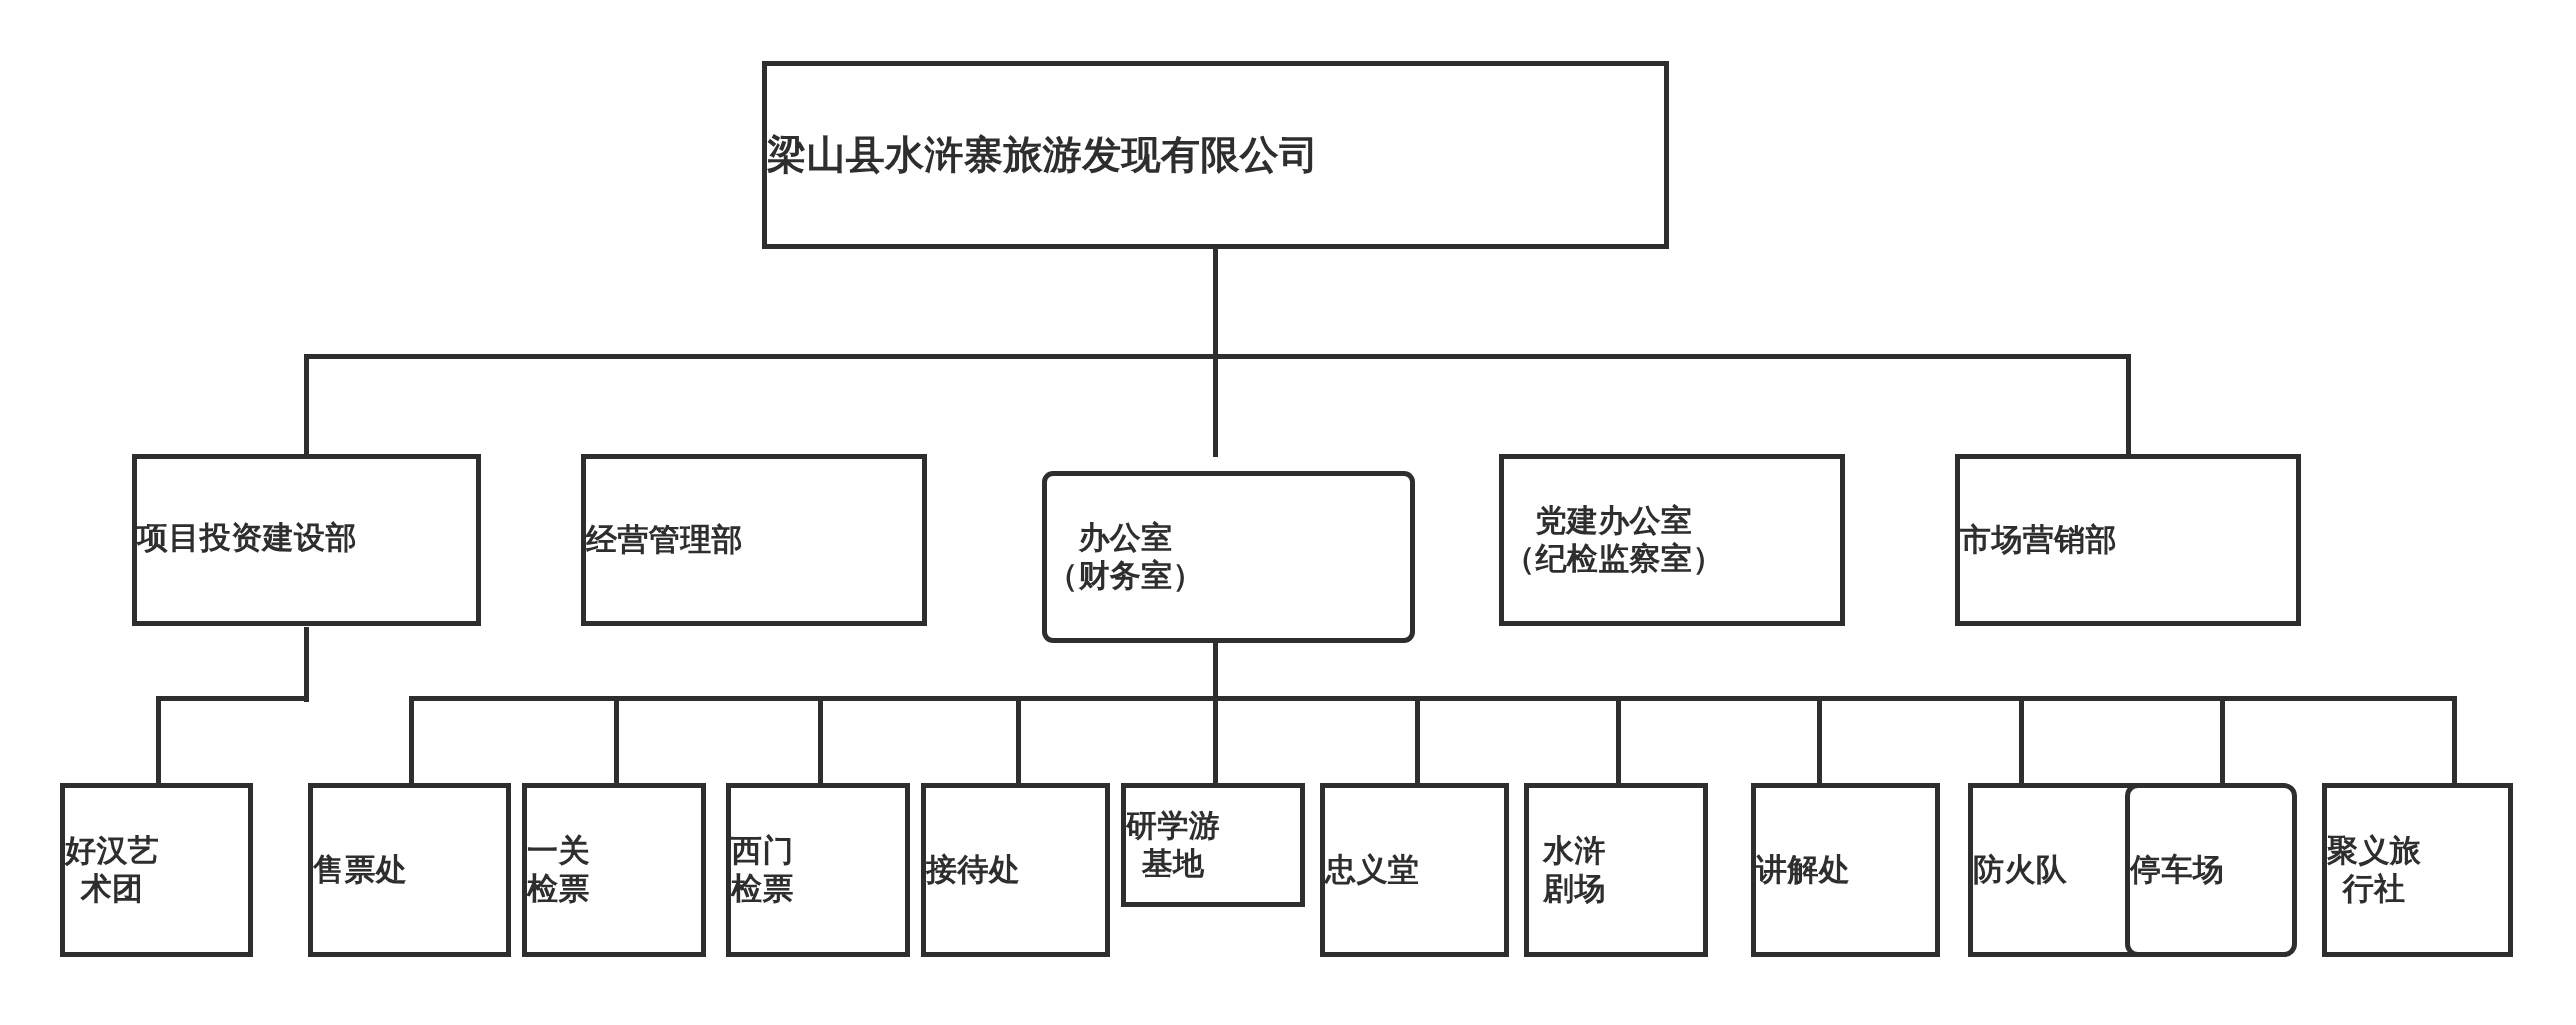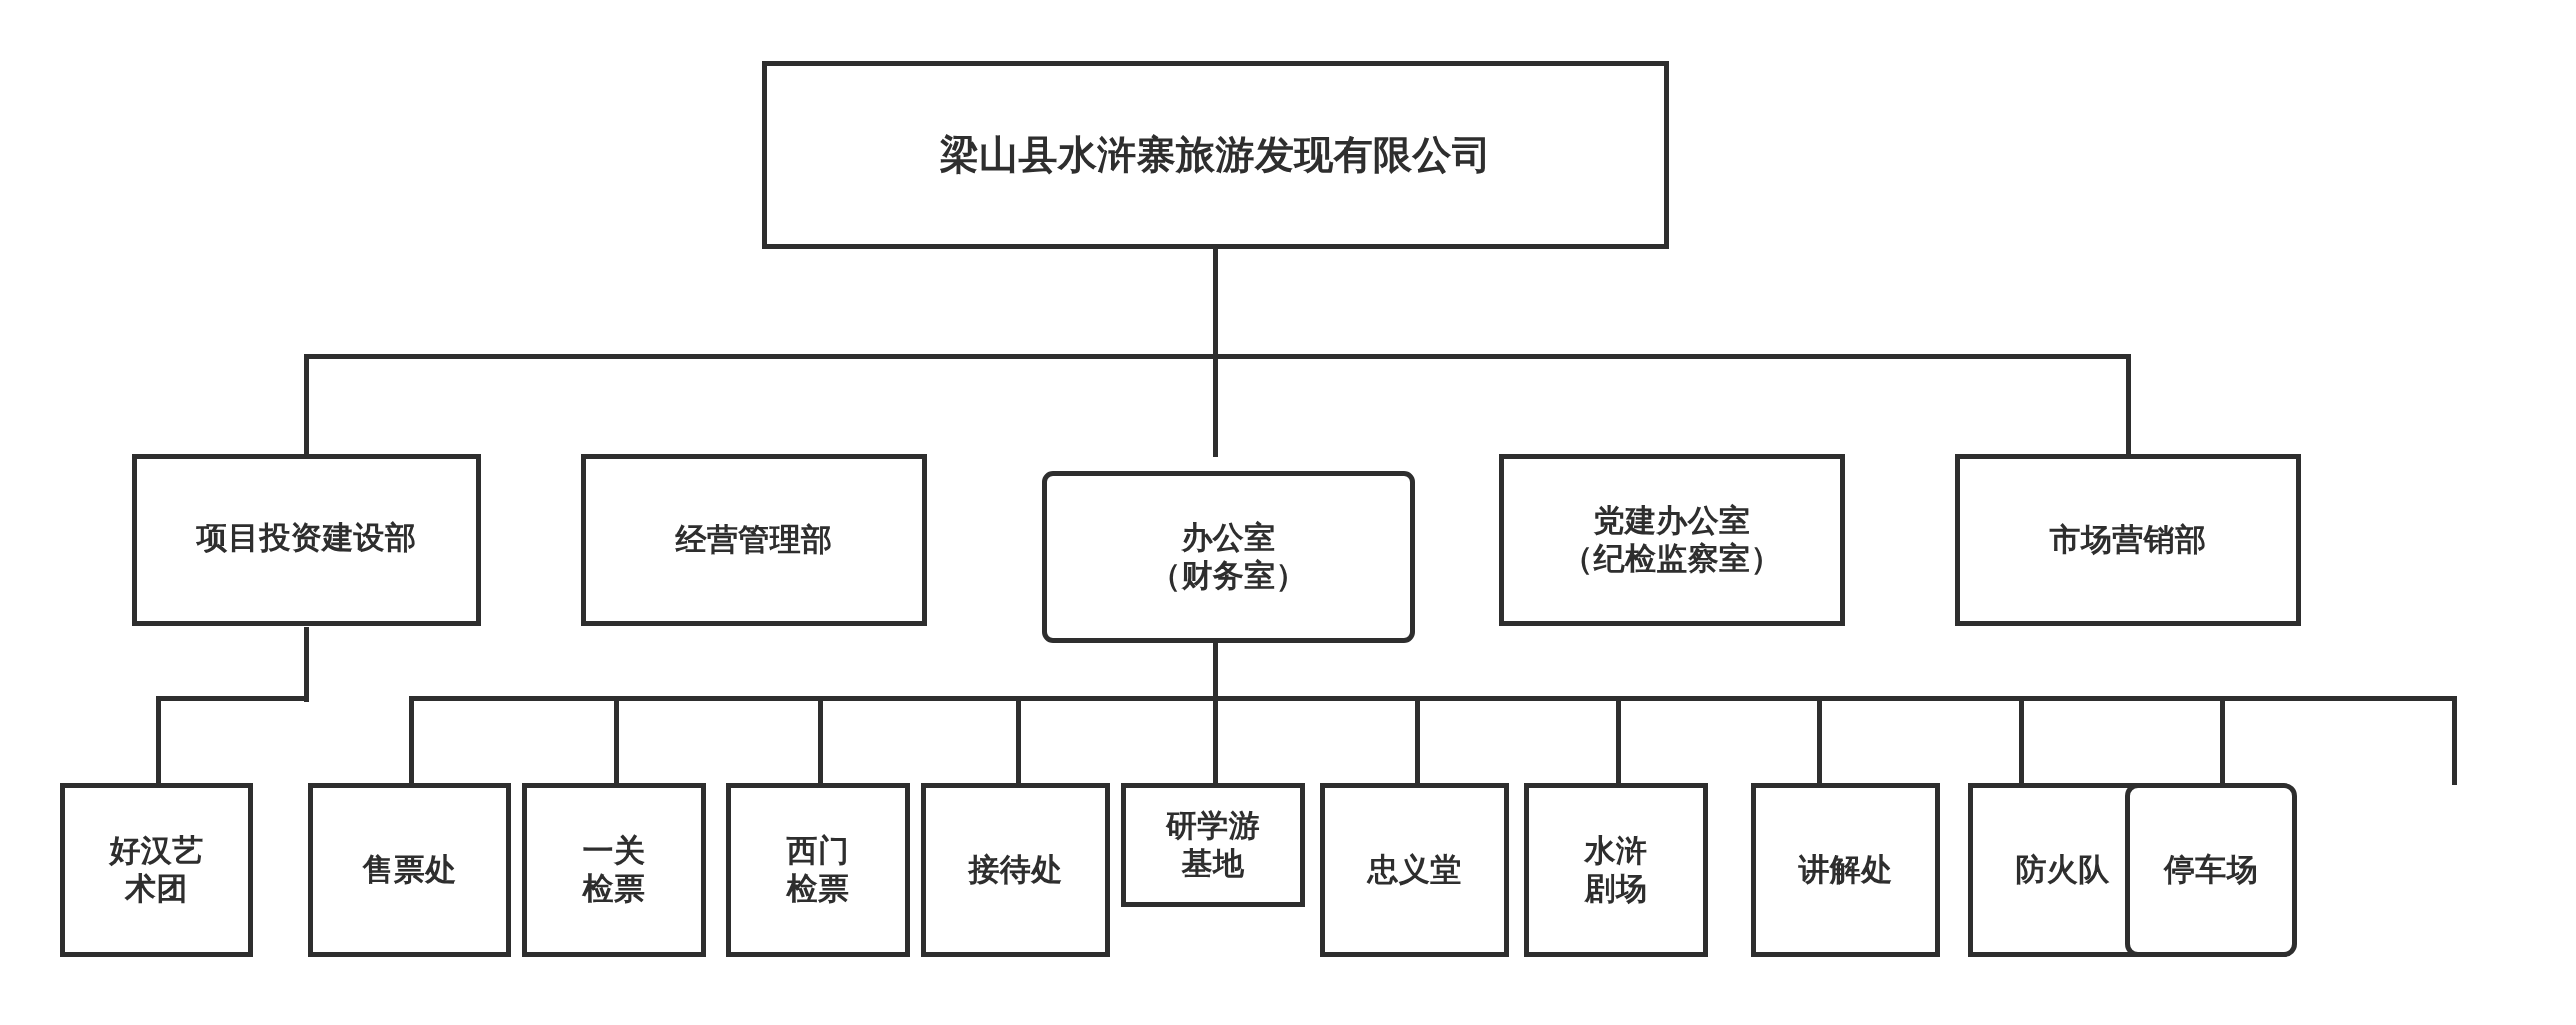--- a/index.html
+++ b/index.html
@@ -18,21 +18,20 @@
     background: #ffffff;
     overflow: hidden;
   }
   .node {
     position: absolute;
     box-sizing: border-box;
     border: 5.1px solid #2e2e2e;
     background: #ffffff;
     display: flex;
     align-items: center;
-    justify-content: center;
     text-align: center;
   }
   .node-label {
     font-weight: bold;
     color: #2e2e2e;
     line-height: 1.22;
     letter-spacing: 0.4px;
     white-space: pre-line;
   }
   .lvl1 .node-label { font-size: 39px; }
@@ -129,32 +128,36 @@
 
   <div class="node lvl3" style="left:1121px; top:783px; width:184px; height:124px;">
     <span class="node-label">研学游
 基地</span>
   </div>
 
   <div class="node lvl3" style="left:1320px; top:783px; width:189px; height:174px;">
     <span class="node-label">忠义堂</span>
   </div>
 
-  <div class="node lvl3" style="left:1524px; top:783px; width:184px; height:174px;">
+  <div class="node lvl3" style="left:1524px; top:783px; width:184px; height:174px;padding-left:14px;">
     <span class="node-label">水浒
 剧场</span>
   </div>
 
   <div class="node lvl3" style="left:1723px; top:783px; width:189px; height:174px;margin-left:28px;">
     <span class="node-label">讲解处</span>
   </div>
 
   <div class="node lvl3" style="left:1924px; top:783px; width:189px; height:174px;margin-left:44px;">
     <span class="node-label">防火队</span>
   </div>
 
   <div class="node lvl3" style="left:2125px; top:783px; width:172px; height:174px;border-radius:13px;">
     <span class="node-label">停车场</span>
   </div>
 
+  <div class="node lvl3" style="left:2322px; top:783px; width:191px; height:174px;">
+    <span class="node-label">聚义旅
+行社</span>
+  </div>
 
 </div>
 
 
 </body></html>

